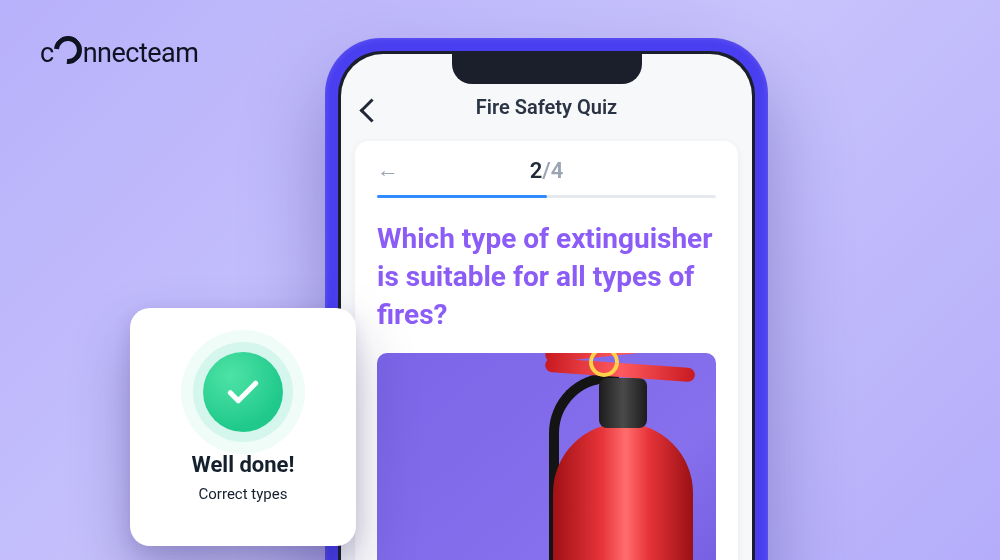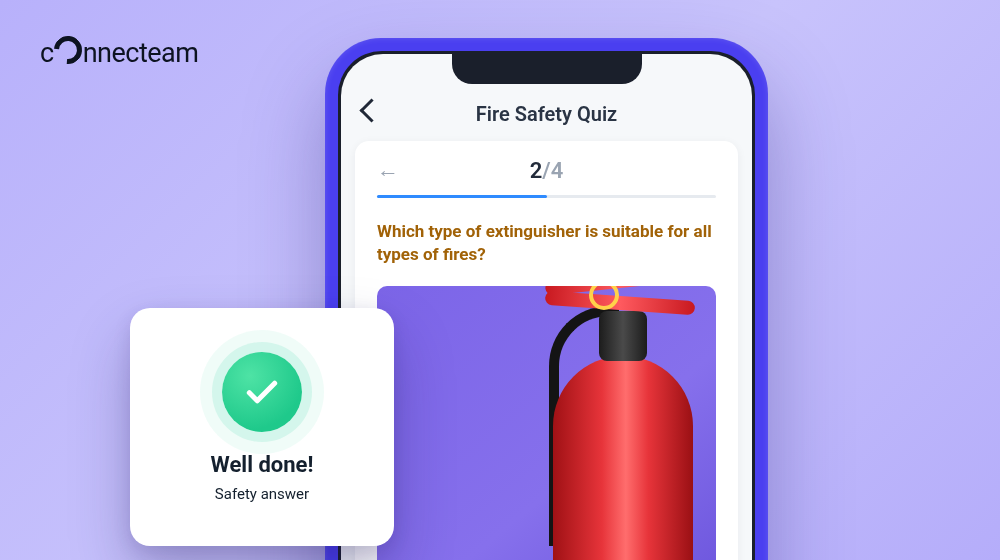--- a/index.html
+++ b/index.html
@@ -18,36 +18,36 @@
   .phone{position:absolute;left:325px;top:38px;width:443px;height:860px;
     border-radius:56px;background:#4a3ff0;padding:13px;box-sizing:border-box;
     box-shadow:0 40px 80px rgba(40,30,120,.35),inset 0 0 6px rgba(255,255,255,.15);}
   .phone-inner{width:100%;height:100%;border-radius:44px;background:#1a1f2b;
     padding:3px;box-sizing:border-box;}
   .screen{width:100%;height:100%;border-radius:42px;background:#f6f8fa;
     overflow:hidden;position:relative;}
   .notch{position:absolute;left:50%;top:0;transform:translateX(-50%);
     width:190px;height:30px;background:#1a1f2b;border-radius:0 0 20px 20px;z-index:5;}
 
-  .header{padding:48px 22px 16px;display:flex;align-items:flex-start;position:relative;}
+  .header{padding:48px 22px 16px;display:flex;align-items:flex-end;position:relative;}
   .back-chevron{width:14px;height:14px;border-left:3px solid #202837;
     border-bottom:3px solid #202837;transform:rotate(45deg);display:block;}
   .title{position:absolute;left:0;right:0;text-align:center;font-size:20px;
     font-weight:600;color:#2a3444;pointer-events:none;}
 
   .card{margin:6px 14px 0;background:#fff;border-radius:14px;
     box-shadow:0 2px 10px rgba(20,30,50,.06);padding:18px 22px 22px;}
   .card-top{display:flex;align-items:center;position:relative;margin-bottom:14px;}
   .card-back{color:#9aa4b2;font-size:22px;line-height:1;}
   .counter{position:absolute;left:0;right:0;text-align:center;font-size:22px;
     font-weight:600;color:#222b3a;pointer-events:none;}
   .counter .total{color:#9aa4b2;}
   .progress{height:3px;background:#e6eaef;border-radius:2px;margin-bottom:22px;}
   .progress .fill{height:100%;width:50%;background:#2f8bff;border-radius:2px;}
-  .question{font-size:17px;line-height:1.35;font-weight:700;color:#a16207;
+  .question{font-size:28px;line-height:1.35;font-weight:700;color:#8b5cf6;
     margin:0 0 20px;}
 
   .illus{height:300px;border-radius:10px;
     background:linear-gradient(140deg,#7c65e8 0%,#8670ec 60%,#6d56dd 100%);
     position:relative;overflow:hidden;}
   
   .ext-body{position:absolute;left:52%;bottom:-60px;width:140px;height:290px;
     background:linear-gradient(90deg,#a01115 0%,#e7343a 35%,#ff6d6d 52%,#e7343a 68%,#9a1014 100%);
     border-radius:70px 70px 40px 40px;}
   .ext-neck{position:absolute;left:52%;bottom:225px;width:48px;height:50px;margin-left:46px;
@@ -56,21 +56,21 @@
   .ext-handle:before,.ext-handle:after{content:"";position:absolute;left:0;width:150px;height:14px;
     background:linear-gradient(90deg,#c81920,#ff5a5f,#c81920);border-radius:10px;}
   .ext-handle:before{top:0;transform:rotate(-6deg);}
   .ext-handle:after{top:22px;transform:rotate(4deg);}
   .ext-pin{position:absolute;left:52%;bottom:276px;margin-left:36px;width:22px;height:22px;
     border:4px solid #ffd24a;border-radius:50%;}
   .ext-hose{position:absolute;left:52%;bottom:40px;margin-left:-4px;width:60px;height:230px;
     border:10px solid #141414;border-right:none;border-bottom:none;border-radius:60px 0 0 0;}
 
   
-  .popup{position:absolute;left:130px;top:308px;width:264px;height:238px;
+  .popup{position:absolute;left:130px;top:308px;width:226px;height:238px;
     background:#fff;border-radius:20px;box-shadow:0 30px 60px rgba(30,20,90,.28),0 6px 18px rgba(30,20,90,.12);
     display:flex;flex-direction:column;align-items:center;justify-content:center;
     gap:6px;padding:20px;box-sizing:border-box;}
   .check-badge{width:80px;height:80px;border-radius:50%;
     background:radial-gradient(circle at 35% 30%,#4ee3a5,#1fc98b 70%);
     box-shadow:0 0 0 10px rgba(46,213,160,.14),0 0 0 22px rgba(46,213,160,.07);
     display:flex;align-items:center;justify-content:center;margin-bottom:14px;}
   .check-badge svg{width:38px;height:38px;}
   .popup h3{margin:0;font-size:22px;font-weight:700;color:#14202e;}
   .popup p{margin:2px 0 0;font-size:15px;color:#14202e;}
@@ -118,16 +118,16 @@
     </div>
   </div>
 
   <div class="popup">
     <div class="check-badge">
       <svg viewBox="0 0 24 24">
         <path d="M4 12.5l5 5L20 6.5" fill="none" stroke="#fff" stroke-width="3.2" stroke-linecap="round" stroke-linejoin="round"></path>
       </svg>
     </div>
     <h3>Well done!</h3>
-    <p>Safety answer</p>
+    <p>Correct types</p>
   </div>
 
 </div>
 
 </body></html>

